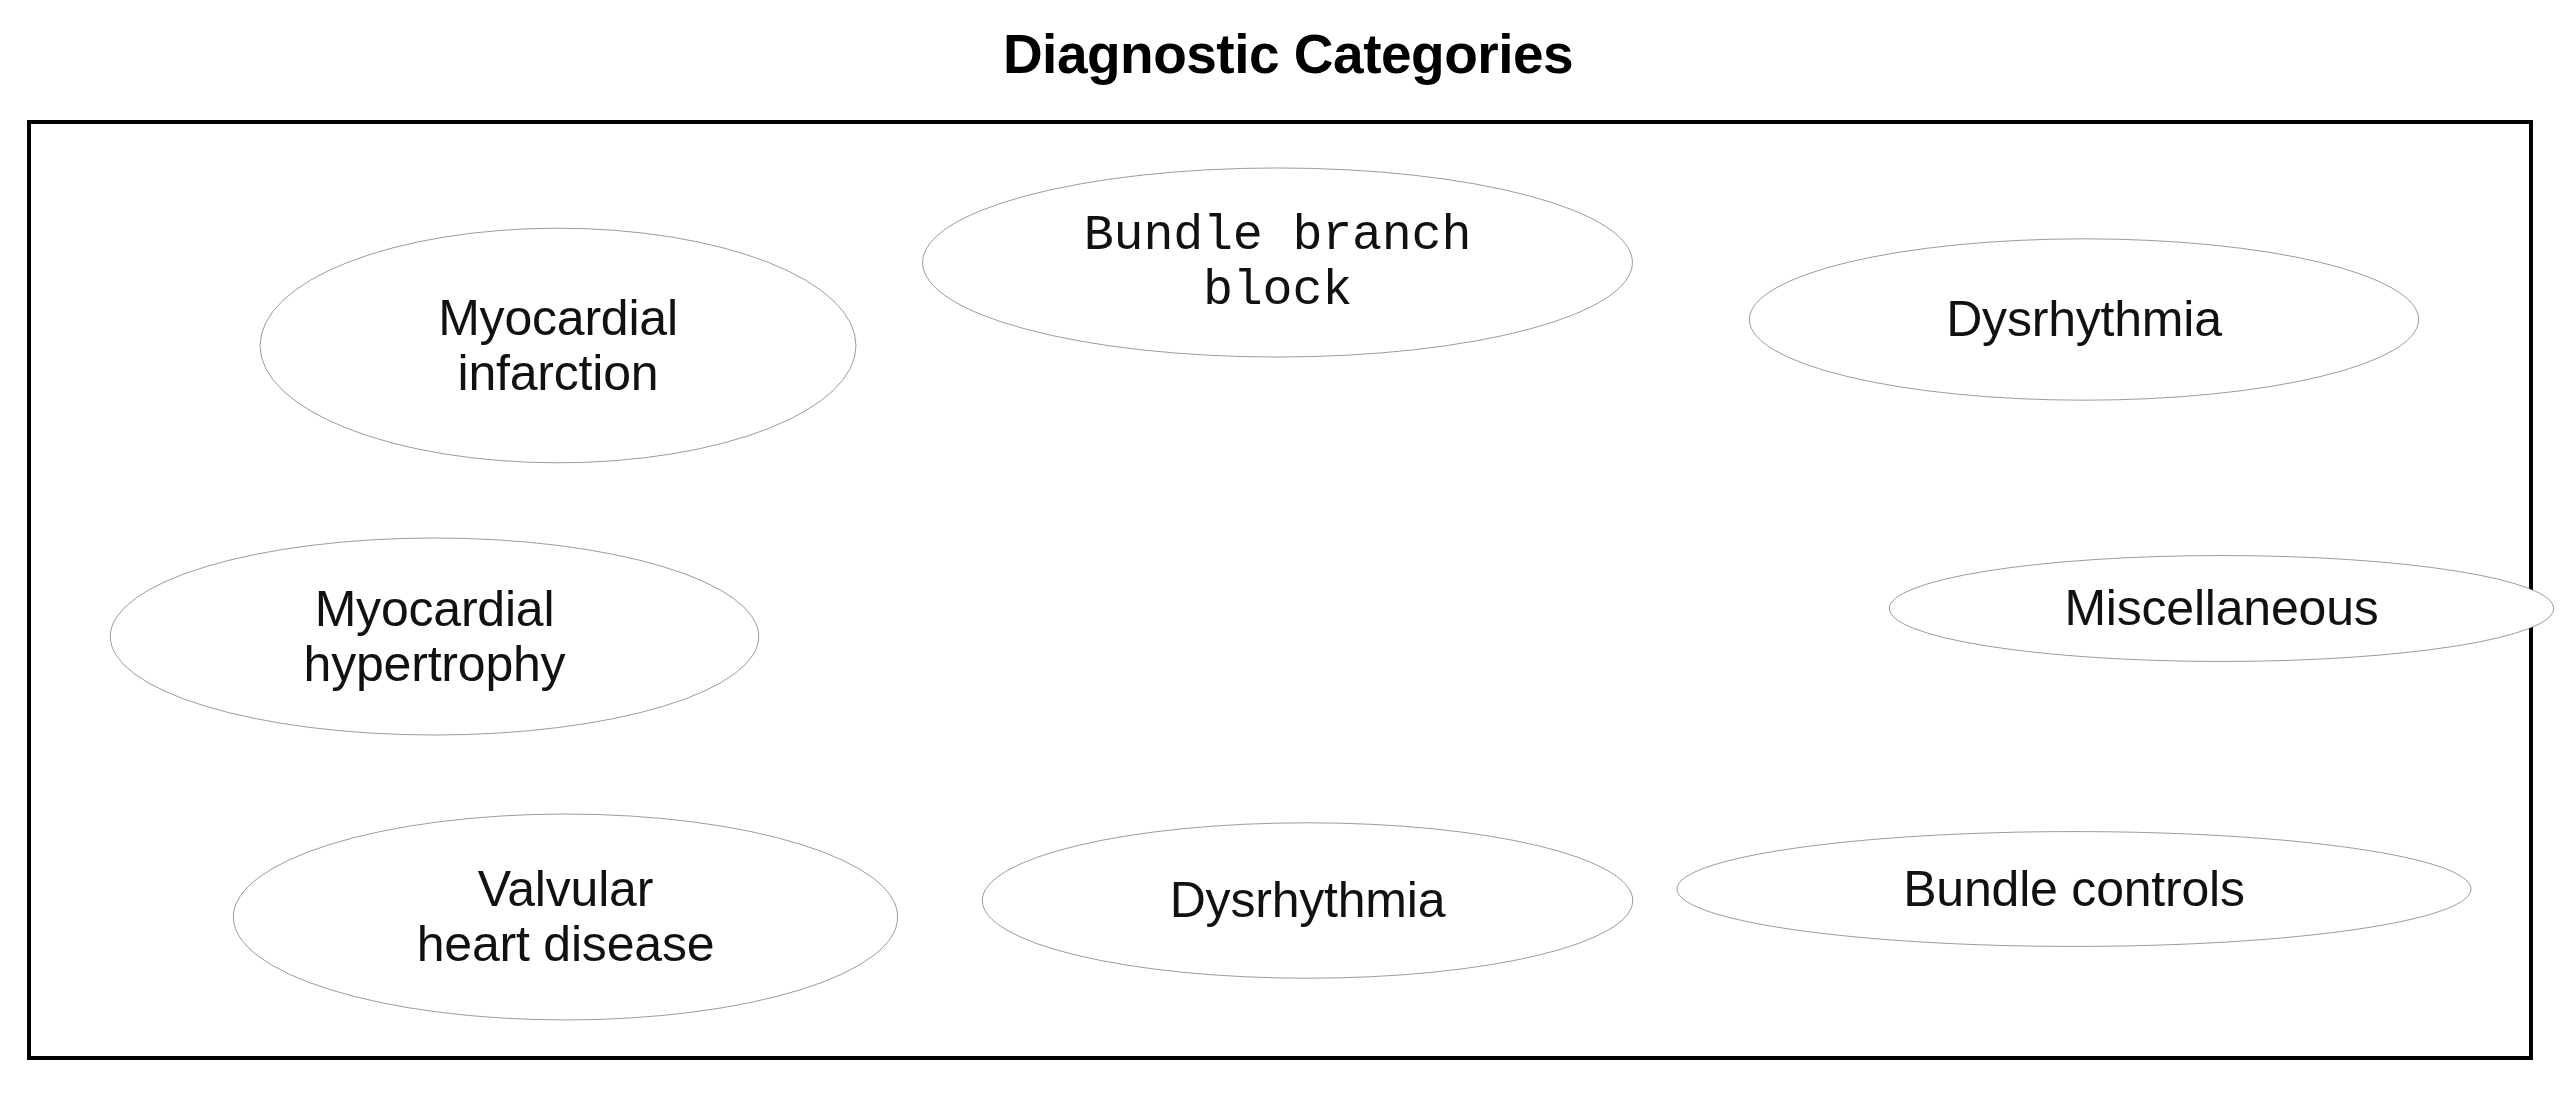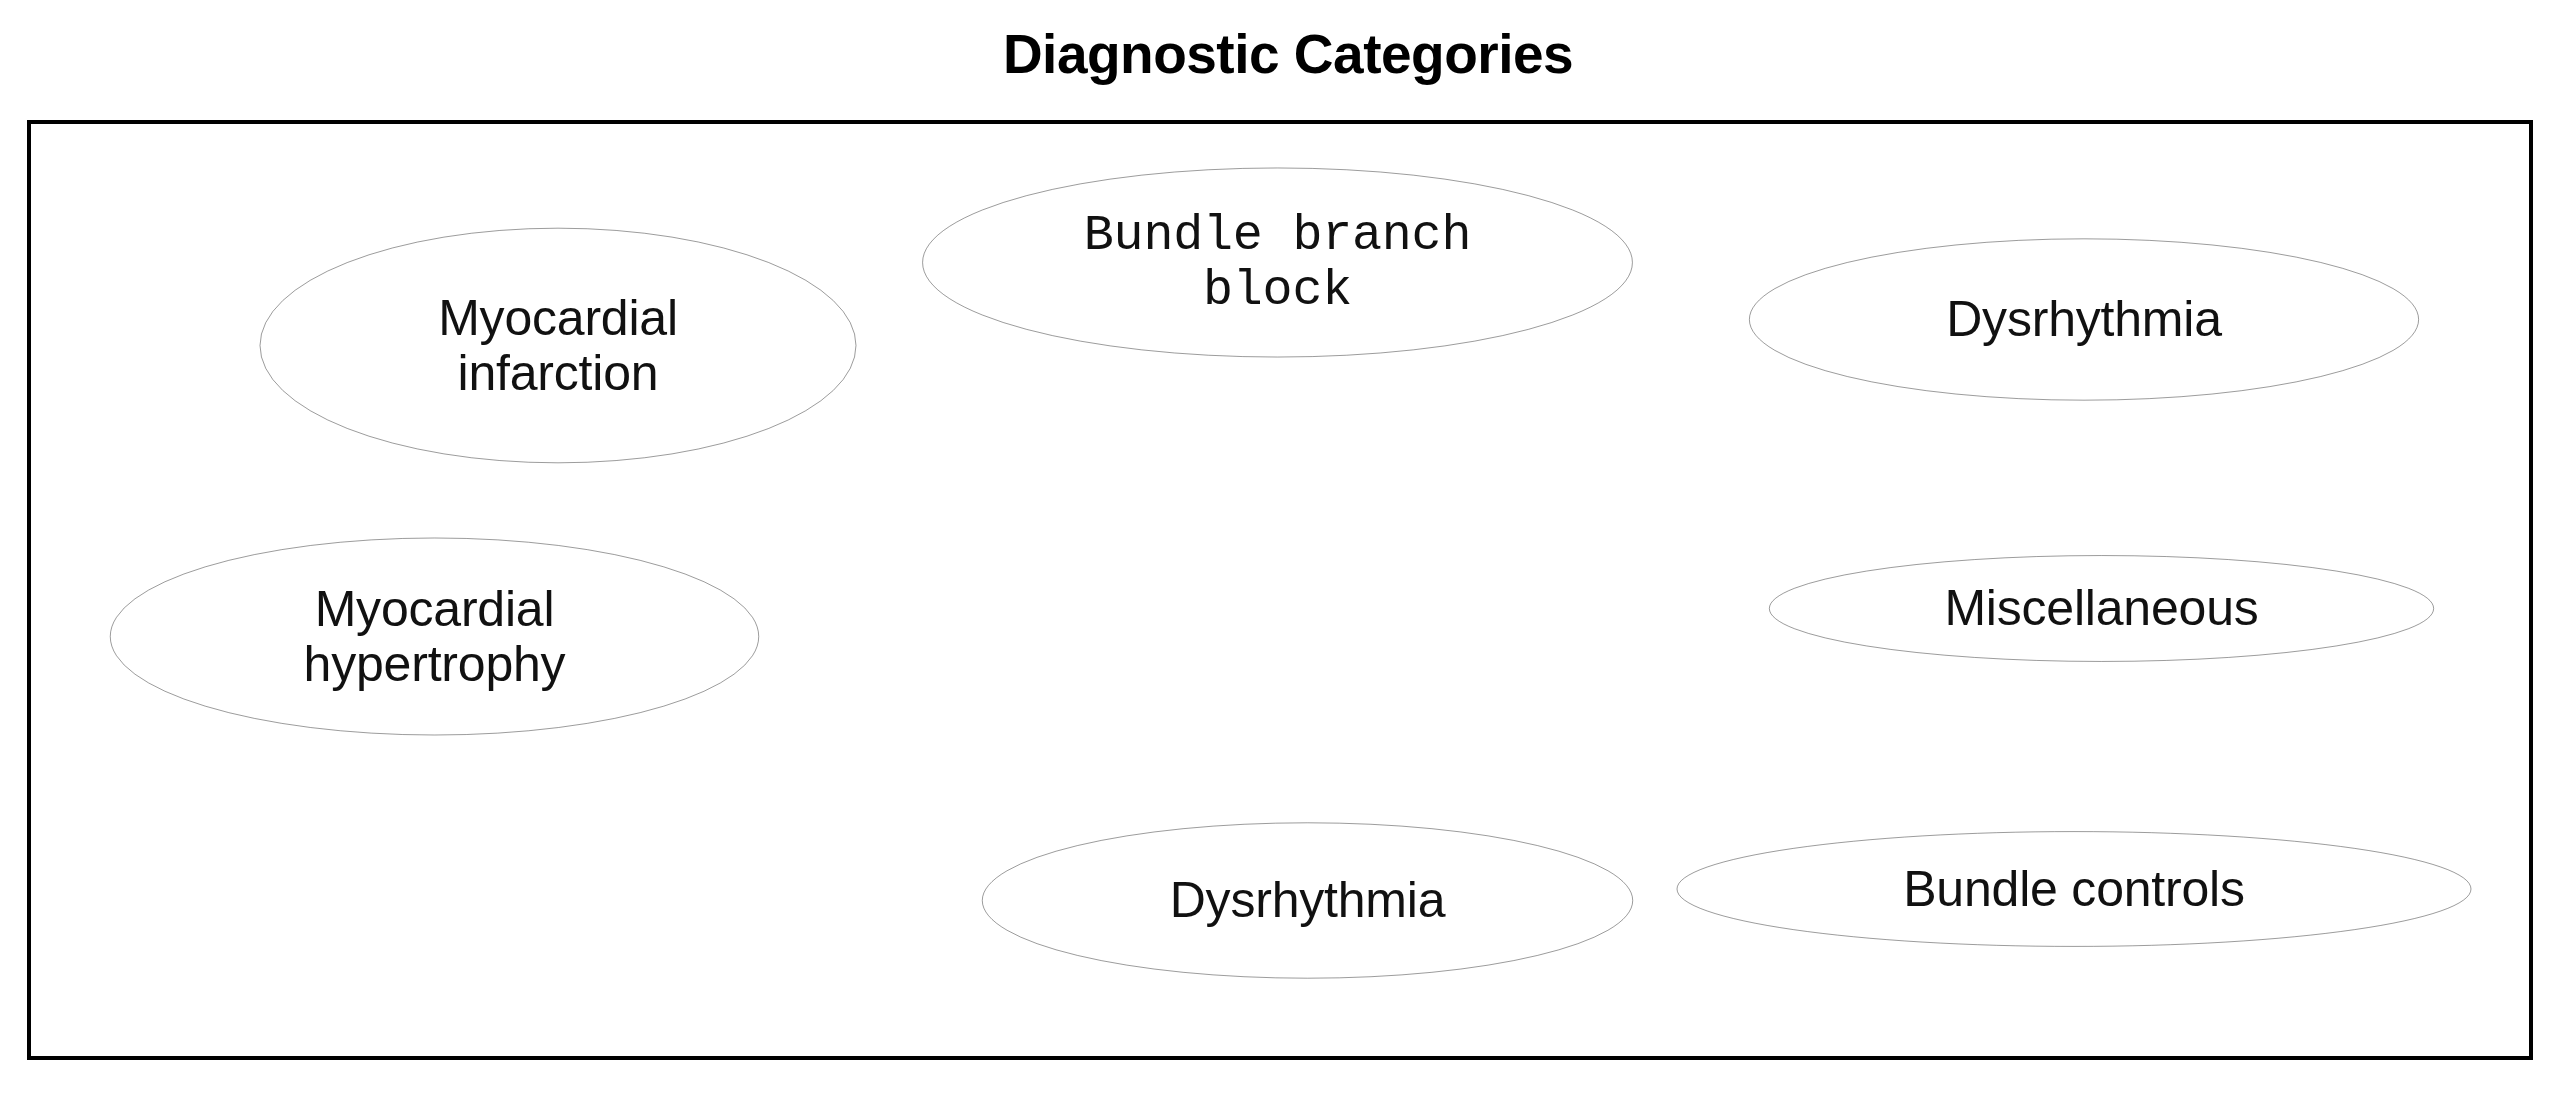--- a/index.html
+++ b/index.html
@@ -83,21 +83,21 @@
     box-sizing: border-box;
   }
 
   
   #node-myocardial-infarction      { left: 226px; top: 103px; width: 602px;  height: 237px; }
   #node-bundle-branch-block        { left: 888px; top: 43px;  width: 717px;  height: 191px; font-family: Liberation Mono, monospace; }
   #node-dysrhythmia                { left: 1715px;top: 114px; width: 676px;  height: 163px; }
 
   #node-myocardial-hypertrophy     { left: 76px;  top: 413px; width: 655px;  height: 199px; }
   #node-cardiomyopathy             { left: 893px; top: 364px; width: 795px;  height: 247px; }
-  #node-miscellaneous              { left: 1735px;top: 431px; width: 671px;  height: 107px; }
+  #node-miscellaneous              { left: 1855px;top: 431px; width: 671px;  height: 107px; }
 
   #node-valvular-heart-disease     { left: 199px; top: 689px; width: 671px;  height: 208px; }
   #node-myocarditis                { left: 948px;top: 698px; width: 657px;  height: 157px; }
   #node-healthy-controls           { left: 1642px;top: 707px; width: 802px;  height: 116px; }
 
   
   .node.two-line .node-label { line-height: 1.10; }
 </style>
 </head>
 <body>
@@ -140,20 +140,27 @@
     </div>
 
 
     <div class="node" id="node-miscellaneous">
       <svg class="ellipse-svg" viewBox="0 0 100 100" preserveAspectRatio="none">
         <ellipse cx="50" cy="50" rx="49.5" ry="49.5" fill="#ffffff" stroke="#111111" stroke-width="0.42" vector-effect="non-scaling-stroke"></ellipse>
       </svg>
       <div class="node-label">Miscellaneous</div>
     </div>
 
+    <div class="node two-line" id="node-valvular-heart-disease">
+      <svg class="ellipse-svg" viewBox="0 0 100 100" preserveAspectRatio="none">
+        <ellipse cx="50" cy="50" rx="49.5" ry="49.5" fill="#ffffff" stroke="#111111" stroke-width="0.42" vector-effect="non-scaling-stroke"></ellipse>
+      </svg>
+      <div class="node-label">Valvular
+heart disease</div>
+    </div>
 
     <div class="node" id="node-myocarditis">
       <svg class="ellipse-svg" viewBox="0 0 100 100" preserveAspectRatio="none">
         <ellipse cx="50" cy="50" rx="49.5" ry="49.5" fill="#ffffff" stroke="#111111" stroke-width="0.42" vector-effect="non-scaling-stroke"></ellipse>
       </svg>
       <div class="node-label">Dysrhythmia</div>
     </div>
 
     <div class="node" id="node-healthy-controls">
       <svg class="ellipse-svg" viewBox="0 0 100 100" preserveAspectRatio="none">

